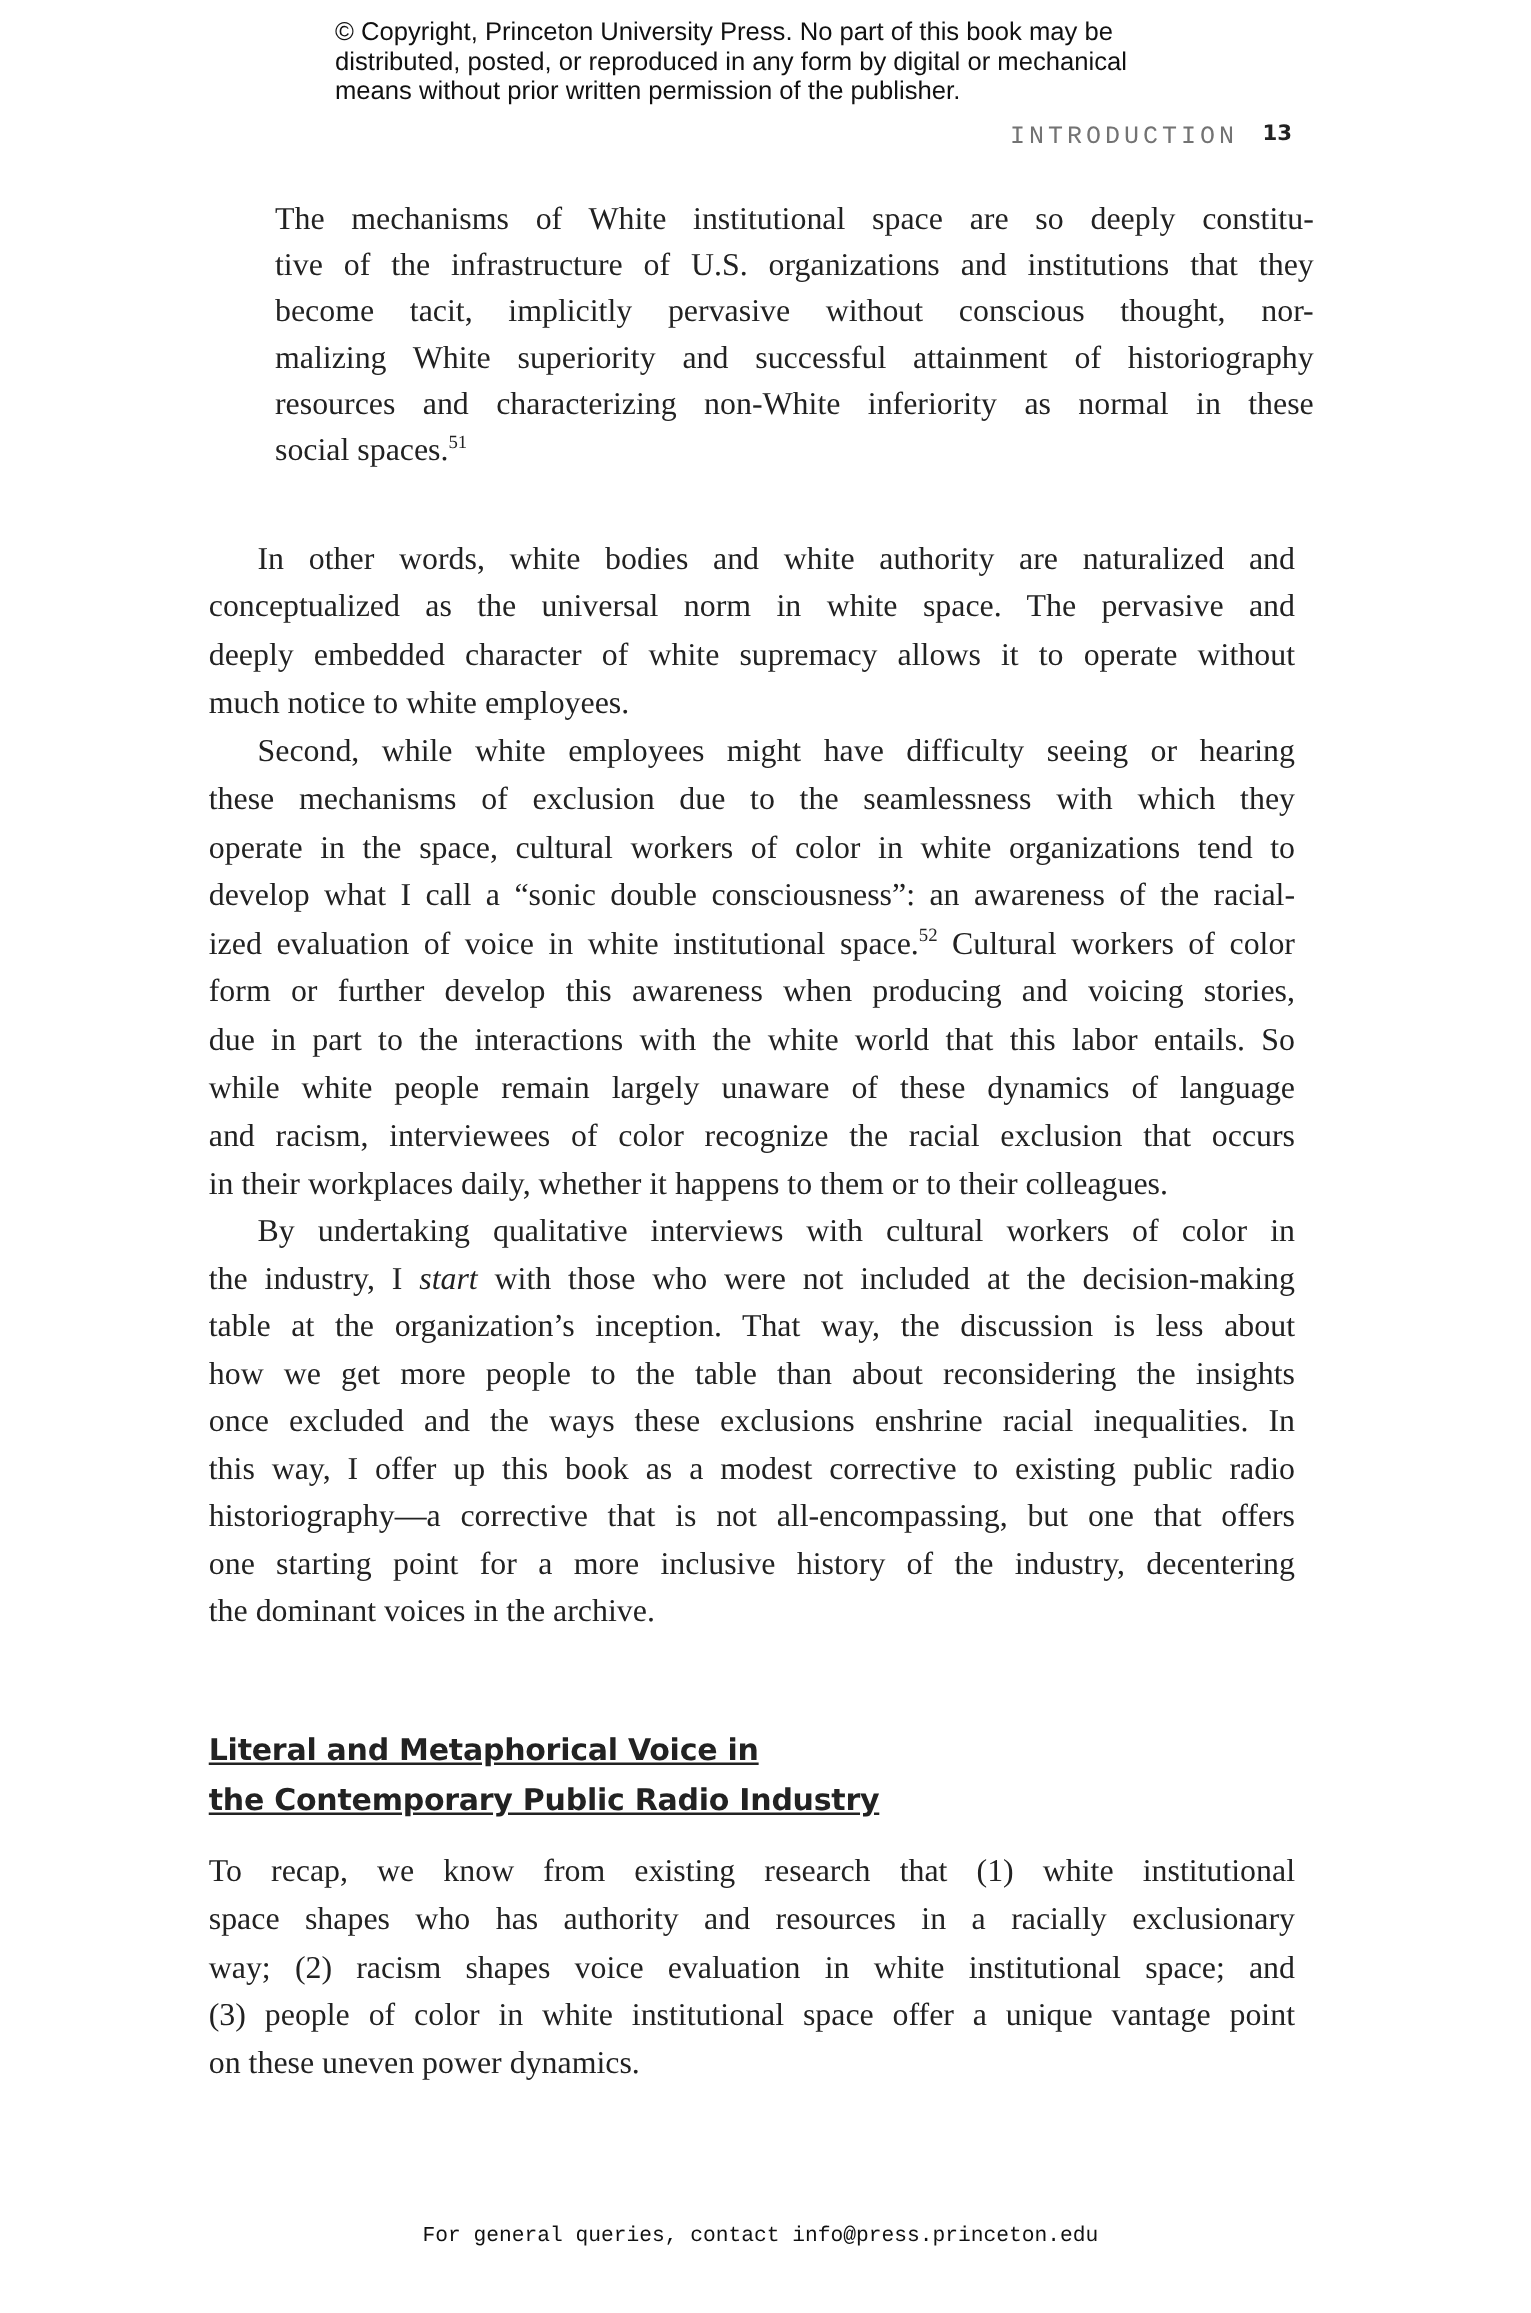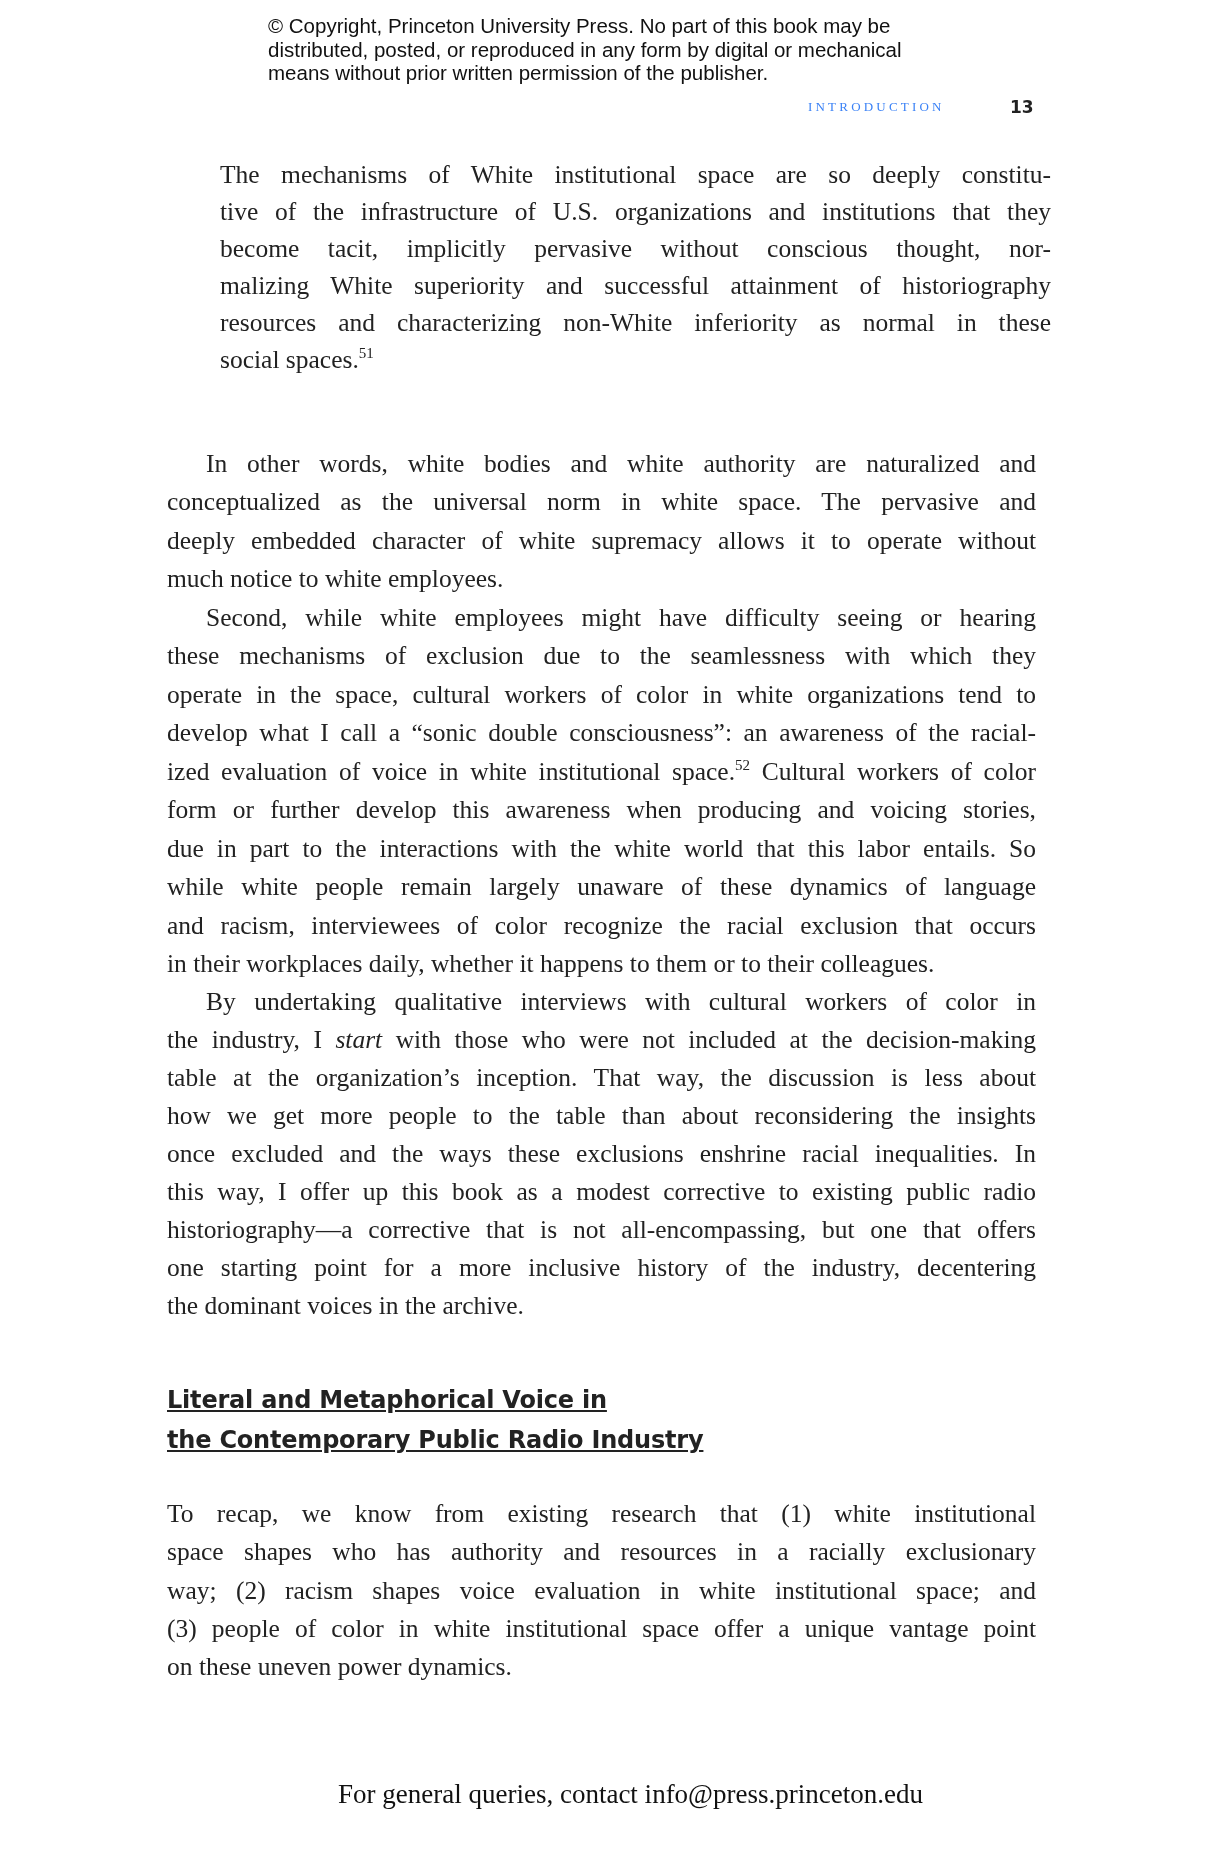--- a/index.html
+++ b/index.html
@@ -1,29 +1,29 @@
 <!DOCTYPE html>
 <html><head>
 <meta charset="utf-8">
 <style>
   html, body { margin: 0; padding: 0; background: #ffffff; }
   body { width: 1225px; height: 1850px; position: relative; overflow: hidden; }
   .copy { position: absolute; left: 268px; font-family: "Liberation Sans", sans-serif; font-size: 20.5px; color: #111; white-space: nowrap; line-height: 1; text-align: right; }
-  .runhead { position: absolute; left: 808px; top: 100px; font-family: Liberation Serif, serif; font-size: 13px; letter-spacing: 3.2px; color: #3b82f6; white-space: nowrap; line-height: 1; }
+  .runhead { position: absolute; left: 808px; top: 100px; font-family: Liberation Mono, monospace; font-size: 20px; letter-spacing: 3.2px; color: #737373; white-space: nowrap; line-height: 1; }
   .pagenum { position: absolute; left: 1010px; top: 99px; font-family: "DejaVu Sans", sans-serif; font-size: 17px; font-weight: bold; color: #222; line-height: 1; }
   .ln { position: absolute; font-family: "Liberation Serif", serif; font-size: 25.5px; color: #222; line-height: 1; white-space: nowrap; text-align: justify; text-align-last: justify; height: 30px; }
   .ln.last { text-align: left; text-align-last: left; }
   .bq { left: 220px; width: 831px; }
-  .bd { left: 167px; width: 869px; margin-top: 17px; }
+  .bd { left: 167px; width: 869px; }
   .bd.ind { left: 206px; width: 830px; }
   .ln .wrap { display: block; white-space: normal; text-align: inherit; text-align-last: inherit; }
   sup { font-size: 15px; vertical-align: 10px; line-height: 0; text-align: center; }
   em { font-style: italic; }
   .hd { position: absolute; left: 167px; font-family: "DejaVu Sans", sans-serif; font-weight: bold; font-size: 24px; color: #222; line-height: 1; white-space: nowrap; letter-spacing: -0.2px; text-decoration: underline; }
-  .foot { position: absolute; left: 338px; top: 1781px; font-family: Liberation Serif, serif; font-size: 27px; color: #111; white-space: nowrap; line-height: 1; }
+  .foot { position: absolute; left: 338px; top: 1781px; font-family: Liberation Mono, monospace; font-size: 17px; color: #111; white-space: nowrap; line-height: 1; }
 </style>
 </head>
 <body>
 
 <div>
   <div class="copy" style="top:16px">© Copyright, Princeton University Press. No part of this book may be</div>
   <div class="copy" style="top:40px">distributed, posted, or reproduced in any form by digital or mechanical</div>
   <div class="copy" style="top:63px">means without prior written permission of the publisher.</div>
 </div>
 

